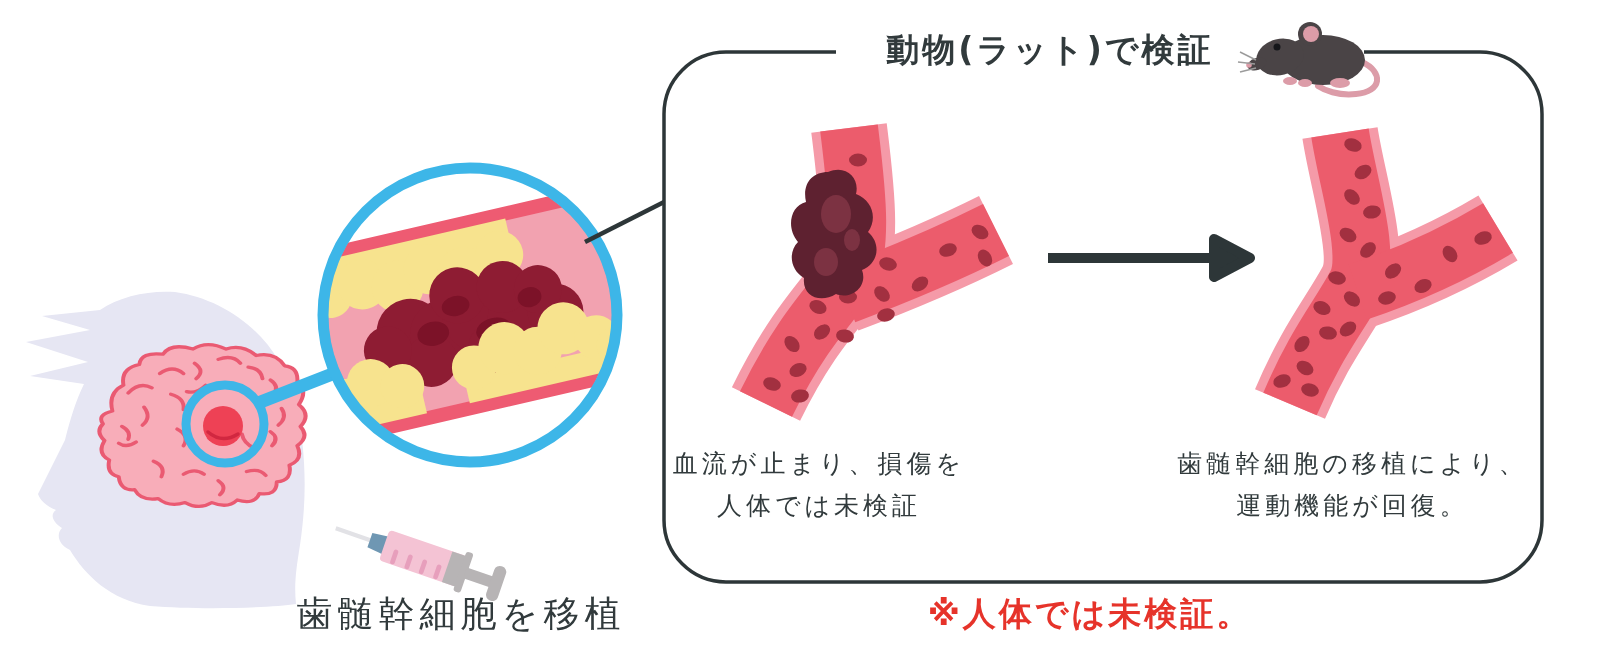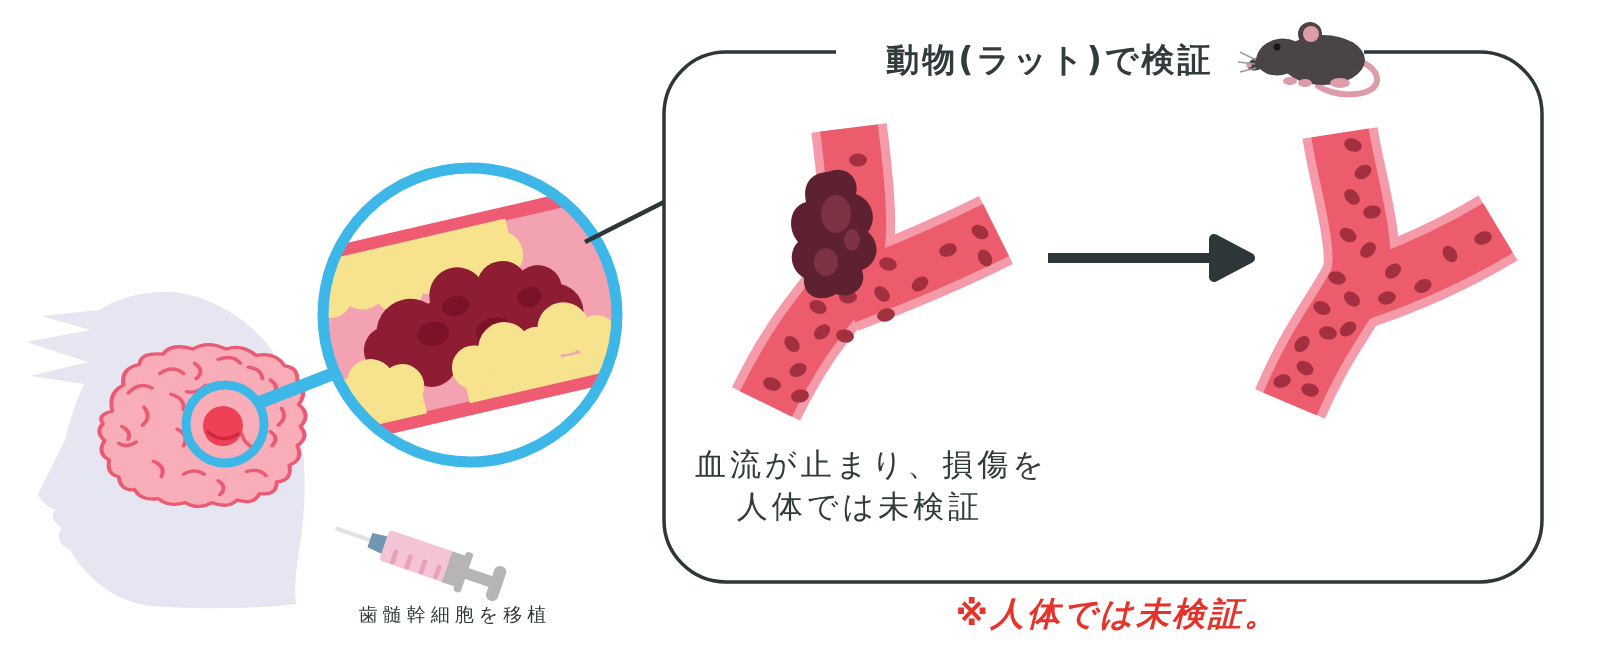--- a/index.html
+++ b/index.html
@@ -12,40 +12,40 @@
   }
   .canvas svg.art{position:absolute;left:0;top:0;}
   .txt{
     position:absolute;
     color:#313a3c;
     text-align:center;
     line-height:42px;
     white-space:nowrap;
   }
   .panel-title{
-    left:800px;top:42px;width:500px;
+    left:800px;top:32px;width:500px;
     font-size:33px;font-weight:600;letter-spacing:3px;
     line-height:36px;
   }
   .caption-damaged{
-    left:695px;top:443px;width:330px;
-    font-size:31px;font-weight:500;letter-spacing:4px;
+    left:654px;top:443px;width:330px;
+    font-size:25px;font-weight:500;letter-spacing:4px;
   }
   .caption-recovered{
     left:1155px;top:443px;width:395px;
     font-size:25px;font-weight:500;letter-spacing:4px;
   }
   .footnote{
-    left:918px;top:594px;width:400px;
+    left:890px;top:594px;width:400px;
     font-size:33px;font-weight:700;letter-spacing:3px;
-    color:#e6332a;line-height:40px;font-style:italic;
+    color:#e6332a;line-height:40px;
   }
   .transplant-label{
-    left:290px;top:596px;width:330px;
-    font-size:19px;font-weight:500;letter-spacing:5px;
+    left:296px;top:596px;width:330px;
+    font-size:36px;font-weight:500;letter-spacing:5px;
     line-height:36px;
   }
 </style>
 </head>
 <body>
 
 <div class="canvas">
 
 <svg class="art" width="1601" height="661" viewBox="0 0 1601 661">
   <defs>
@@ -287,19 +287,21 @@
 </svg>
 
 <div class="txt panel-title">動物(ラット)で検証</div>
 
 <div class="txt caption-damaged">
   <div>血流が止まり、損傷を</div>
   <div>人体では未検証</div>
 </div>
 
 <div class="txt caption-recovered">
+  <div>歯髄幹細胞の移植により、</div>
+  <div>運動機能が回復。</div>
 </div>
 
 <div class="txt footnote">※人体では未検証。</div>
 
 <div class="txt transplant-label">歯髄幹細胞を移植</div>
 
 </div>
 
 </body></html>

